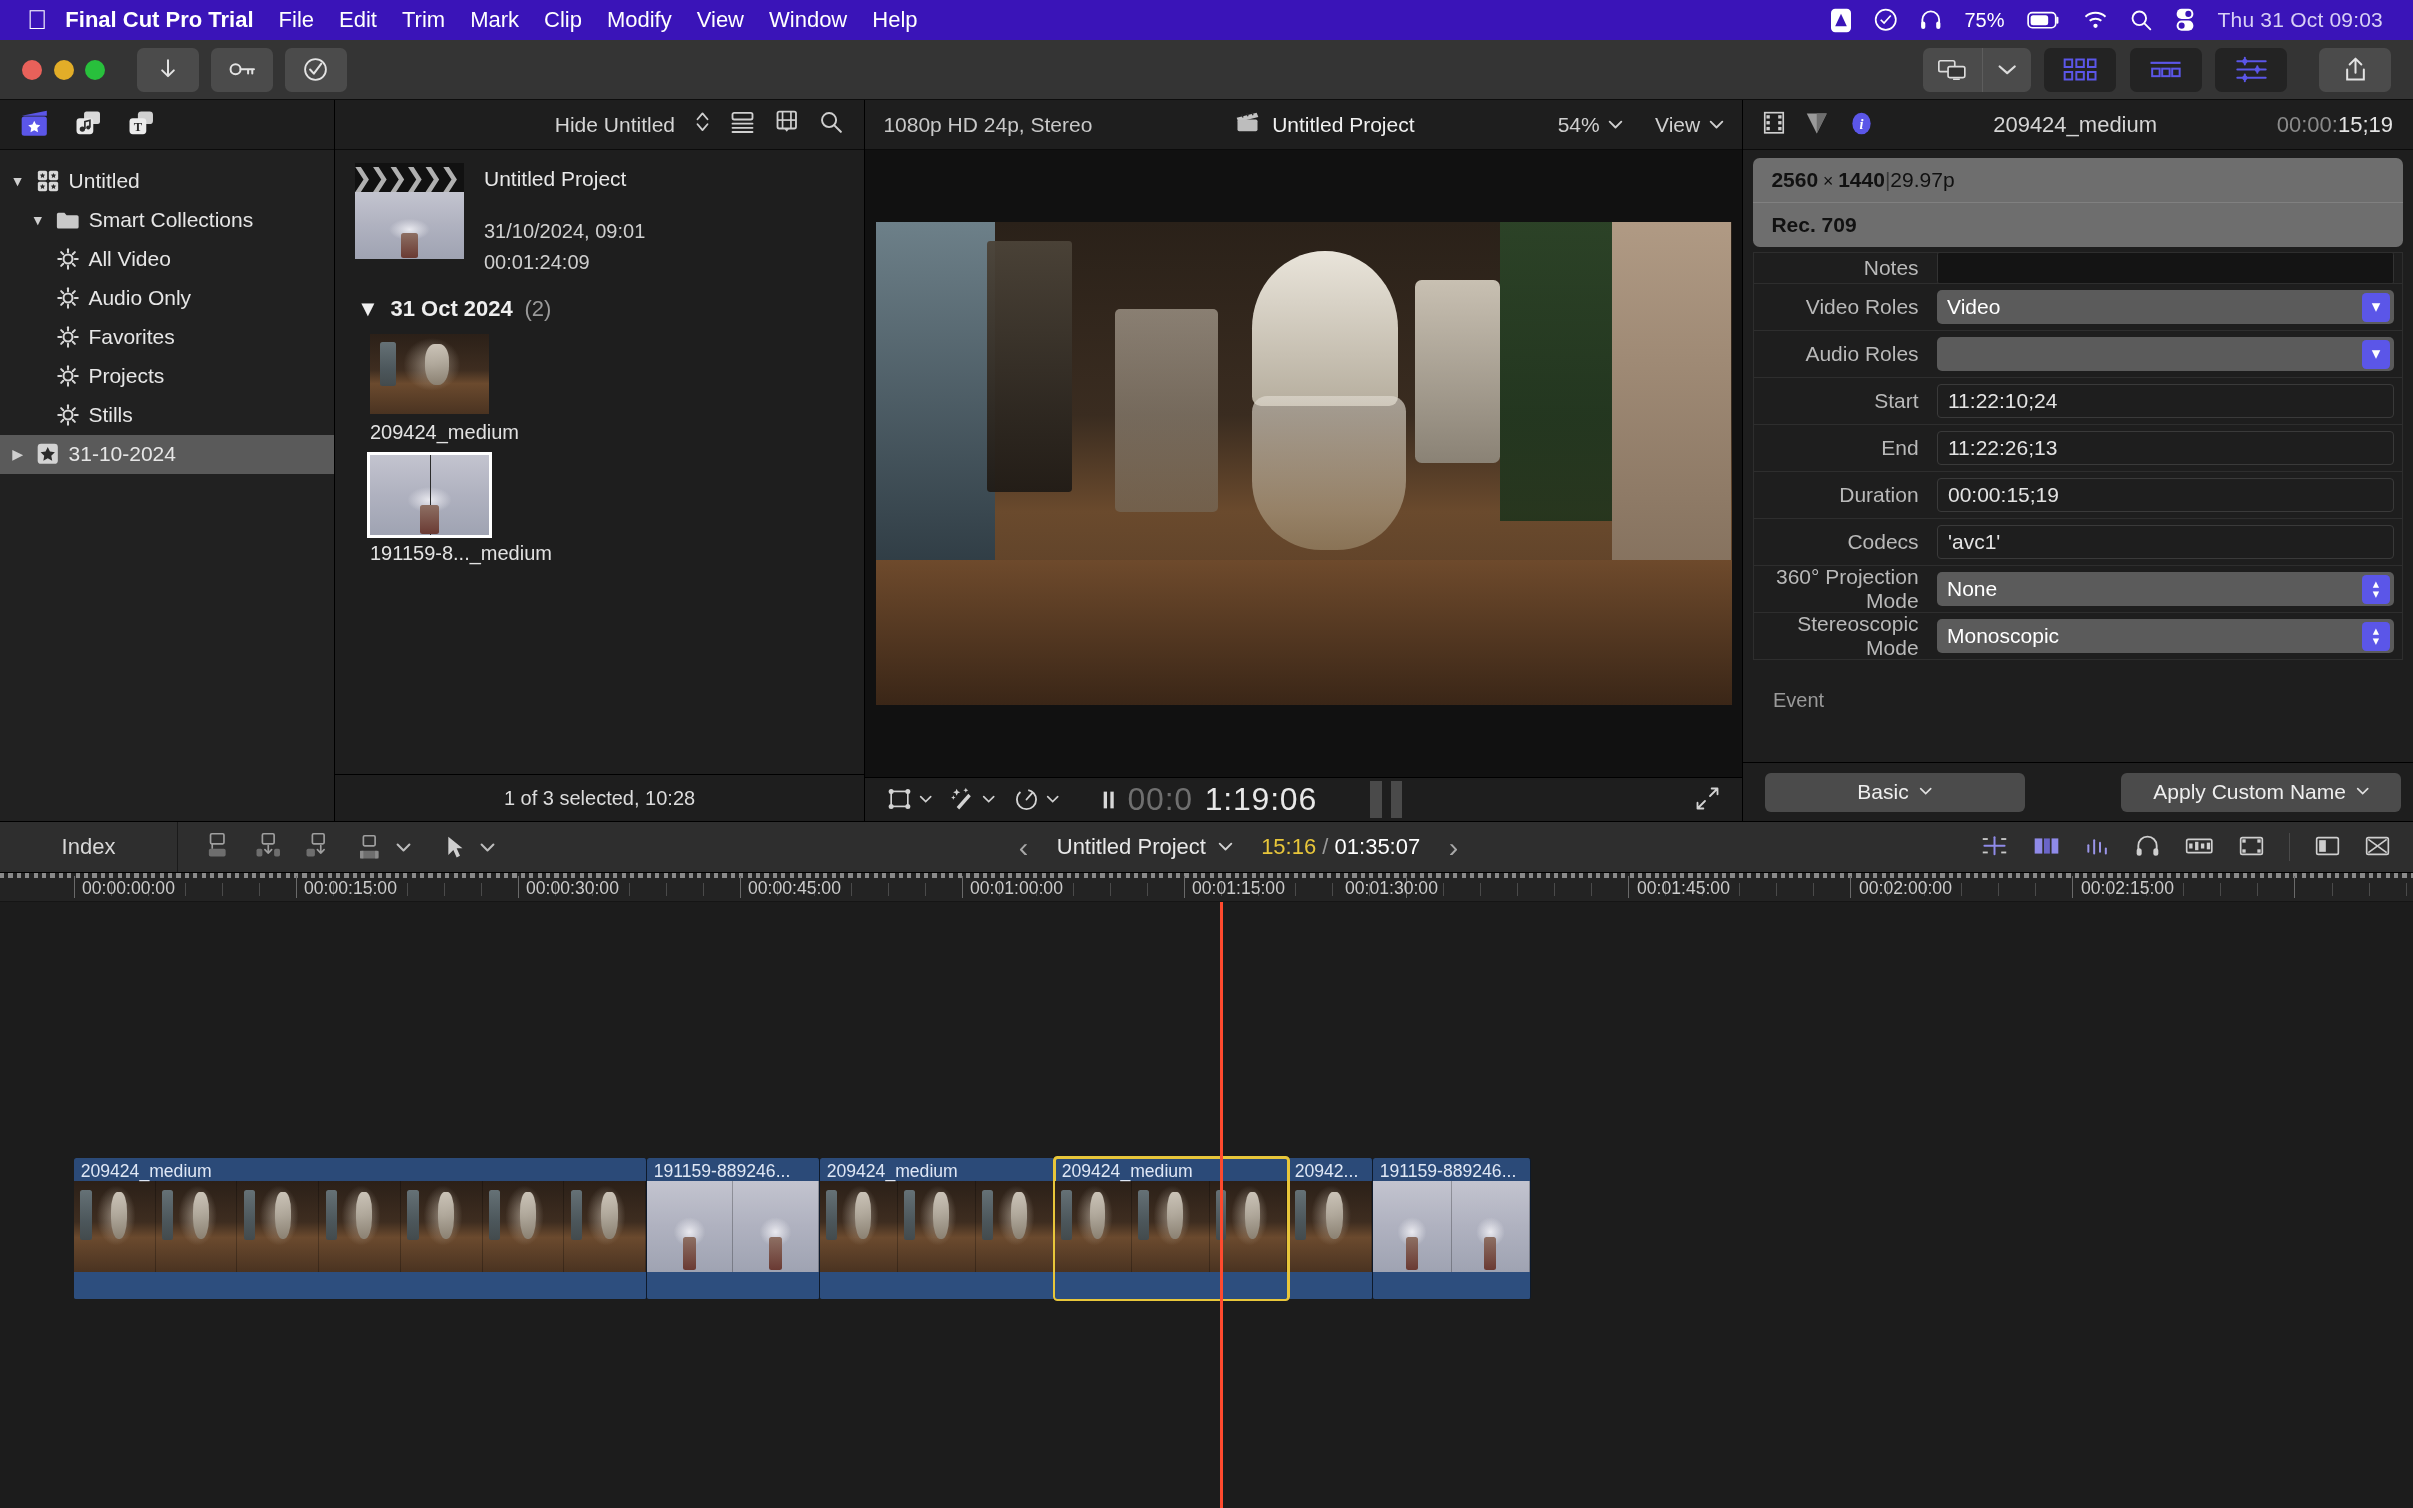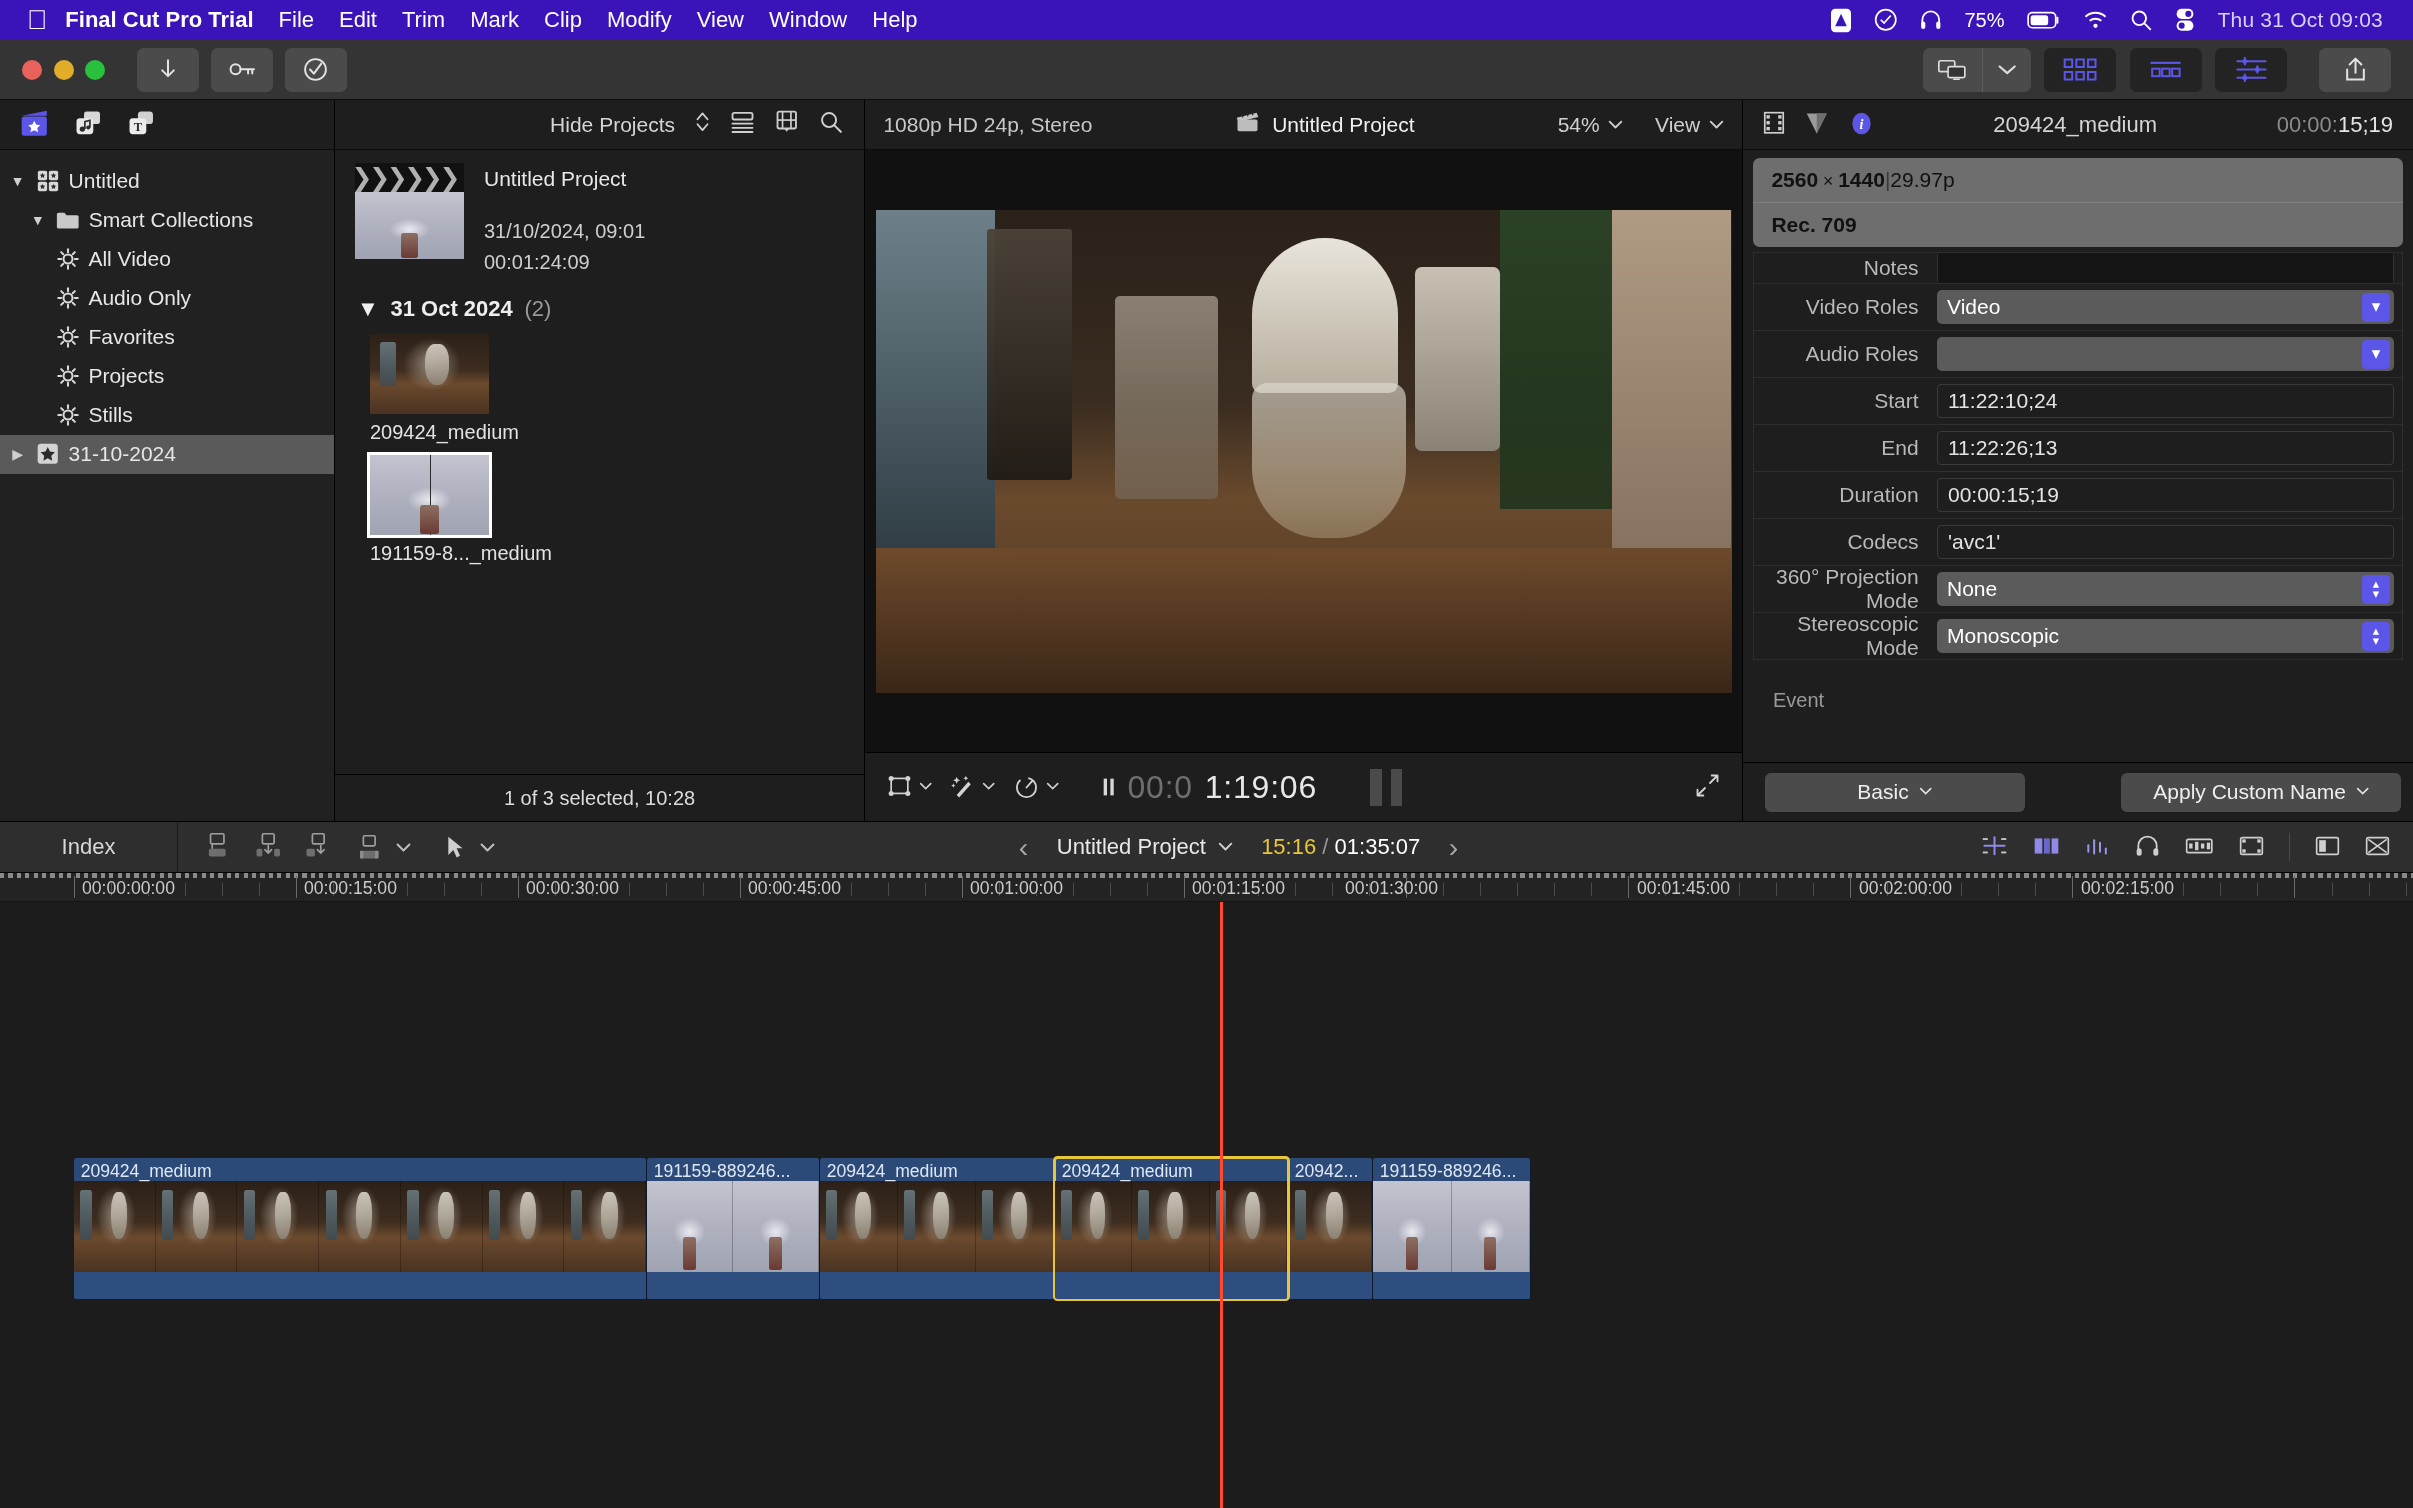--- a/index.html
+++ b/index.html
@@ -79,21 +79,21 @@
   
   .viewercol { flex:1; background:#1a1a1a; display:flex; flex-direction:column;
     border-right:0.8px solid #000; }
   .viewerbar { height:50px; display:flex; align-items:center; background:#1e1e1e;
     color:#cfcfcf; font-size:21px; border-bottom:0.8px solid #0b0b0b; padding:0 18.4px; }
   .viewerbar .fmt { margin-right:auto; color:#c8c8c8; }
   .viewerbar .pname { display:flex; align-items:center; gap:11.7px; color:#f0f0f0; }
   .viewerbar .zoom { margin-left:auto; display:flex; align-items:center; gap:8.4px; }
   .viewerbar .view { margin-left:32px; display:flex; align-items:center; gap:8.4px; }
   .viewerstage { flex:1; background:#111; display:flex; align-items:center; justify-content:center; }
-  .viewerbottom { height:69px; background:#1e1e1e; display:flex; align-items:center;
+  .viewerbottom { height:44px; background:#1e1e1e; display:flex; align-items:center;
     padding:0 22px; gap:18.4px; border-top:0.8px solid #000; }
   .vb-grp { display:flex; align-items:center; gap:6.7px; color:#d3d3d3; }
   .vtimecode { font-size:32px; color:#e8e8e8; letter-spacing:0.8px; margin-left:25px;
     display:flex; align-items:center; gap:11.7px; font-family:"Liberation Sans", sans-serif; }
   .vtimecode .dim { color:#6f6f6f; }
   .vb-right { margin-left:auto; }
 
   
   .inspcol { width:670px; background:#1e1e1e; display:flex; flex-direction:column; }
   .inspbar { height:50px; display:flex; align-items:center; gap:20px; padding:0 20px;
@@ -496,21 +496,21 @@
               <path d="M14 6 l2.6 5.4 5.9.8 -4.3 4.1 1.1 5.9 -5.3-2.8 -5.3 2.8 1.1-5.9 -4.3-4.1 5.9-.8 Z" fill="#2b2b2b"></path>
             </svg>
         </span>
         <span class="slab">31-10-2024</span>
       </div>
     </div>
   </div>
 
   <div class="browsercol">
     <div class="browserbar">
-      <span>Hide Projects</span>
+      <span>Hide Untitled</span>
       <span>
         <svg width="15" height="23.5" viewBox="0 0 18 28">
             <path d="M3 11 L9 4 L15 11" fill="none" stroke="#cfcfcf" stroke-width="2.2" stroke-linecap="round" stroke-linejoin="round"></path>
             <path d="M3 17 L9 24 L15 17" fill="none" stroke="#cfcfcf" stroke-width="2.2" stroke-linecap="round" stroke-linejoin="round"></path>
           </svg>
       </span>
       <span>
         <svg width="25" height="22" viewBox="0 0 30 26">
             <rect x="3" y="2" width="24" height="8" rx="2" fill="none" stroke="#cfcfcf" stroke-width="2.2"></rect>
             <g stroke="#cfcfcf" stroke-width="2.2" stroke-linecap="round">

